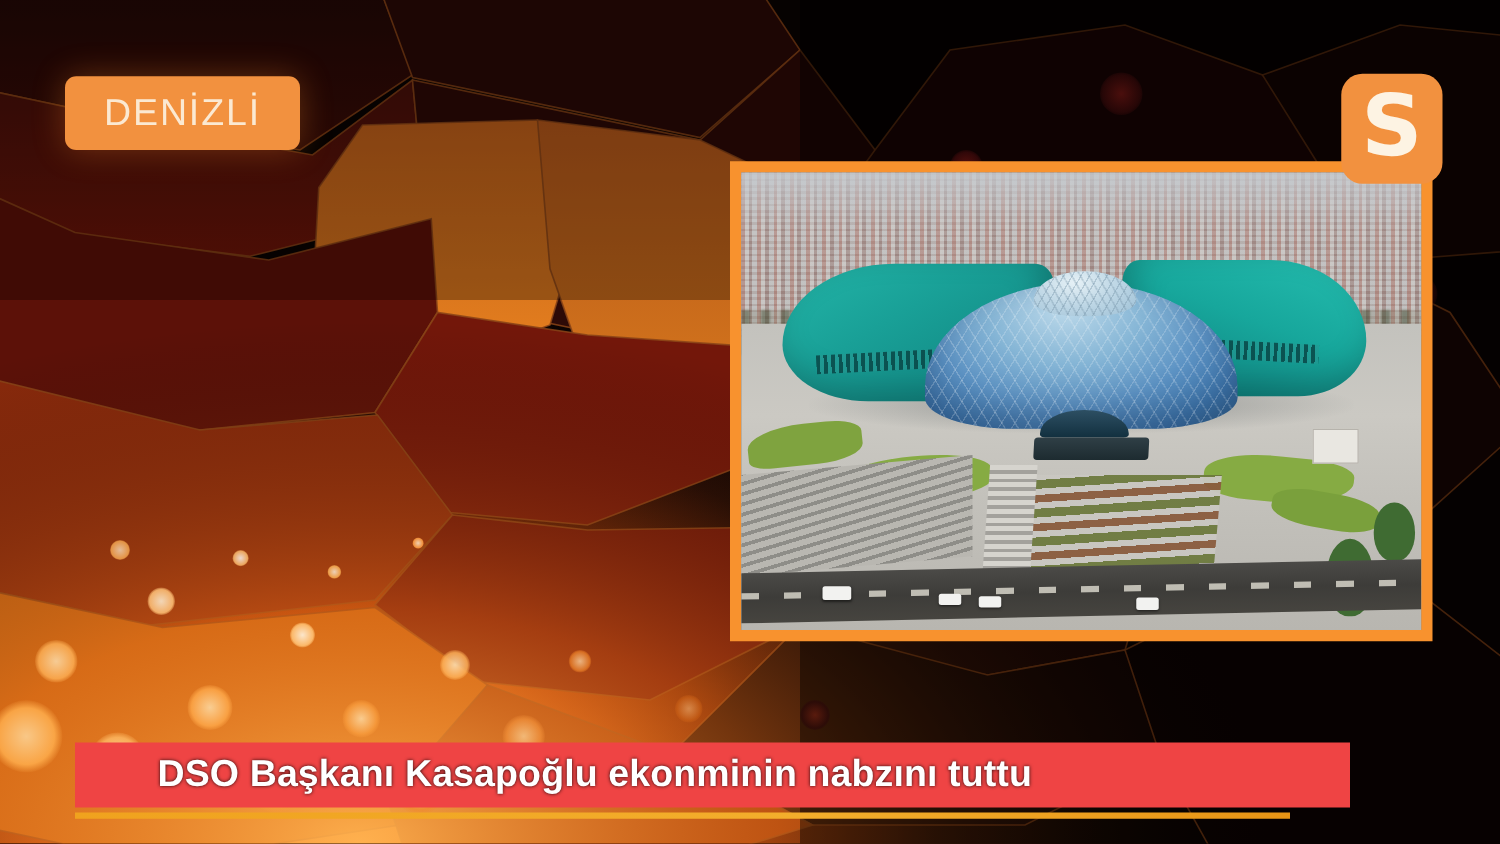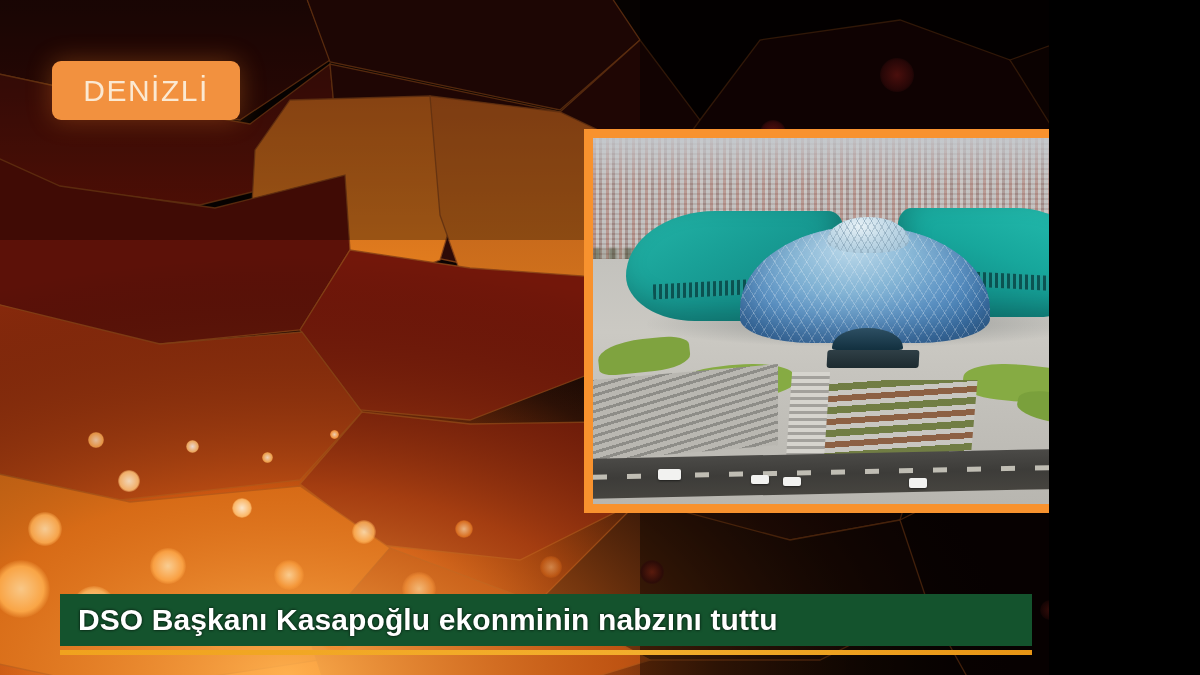--- a/index.html
+++ b/index.html
@@ -1,20 +1,20 @@
 <!DOCTYPE html>
 <html><head>
 <meta charset="utf-8">
 <style>
   html,body{margin:0;padding:0;background:#000;}
   body{font-family:"Liberation Sans", sans-serif;}
 
   #stage{
     position:relative;
-    width:1049px;height:675px;
+    width:1200px;height:675px;
     overflow:hidden;
     background:#0b0403;
   }
 
   
   .bg-layer{position:absolute;inset:0;}
   .bg-base{
     background:
       radial-gradient(ellipse 620px 420px at 22% 96%, #ffae4a 0%, #f07c1c 16%, #b4420a 36%, #5a1a05 58%, #1a0704 78%, #0a0302 100%),
       radial-gradient(ellipse 520px 380px at 52% 100%, rgba(255,150,40,.55) 0%, rgba(150,45,8,.25) 45%, rgba(0,0,0,0) 72%),
@@ -304,18 +304,18 @@
 
       <div class="ph ph-road"></div>
       <div class="ph ph-road-line"></div>
       <div class="car" style="left:12%;top:90.5%;width:4.2%;height:3%;"></div>
       <div class="car" style="left:29%;top:92%;width:3.4%;height:2.6%;"></div>
       <div class="car" style="left:35%;top:92.5%;width:3.2%;height:2.6%;"></div>
       <div class="car" style="left:58%;top:93%;width:3.4%;height:2.6%;"></div>
     </div>
   </div>
 
-  <div id="headline-bar" style="background:#14532d;">
+  <div id="headline-bar" style="background:#ef4444;padding-left:48px;">
     <span id="headline-text" style="color:#FFFFFF;">DSO Başkanı Kasapoğlu ekonminin nabzını tuttu</span>
   </div>
   <div id="headline-rule" style="background:linear-gradient(90deg,#F0A21E 0%,#F3AE2C 60%,#E79415 100%);"></div>
 
 </div>
 
 </body></html>

